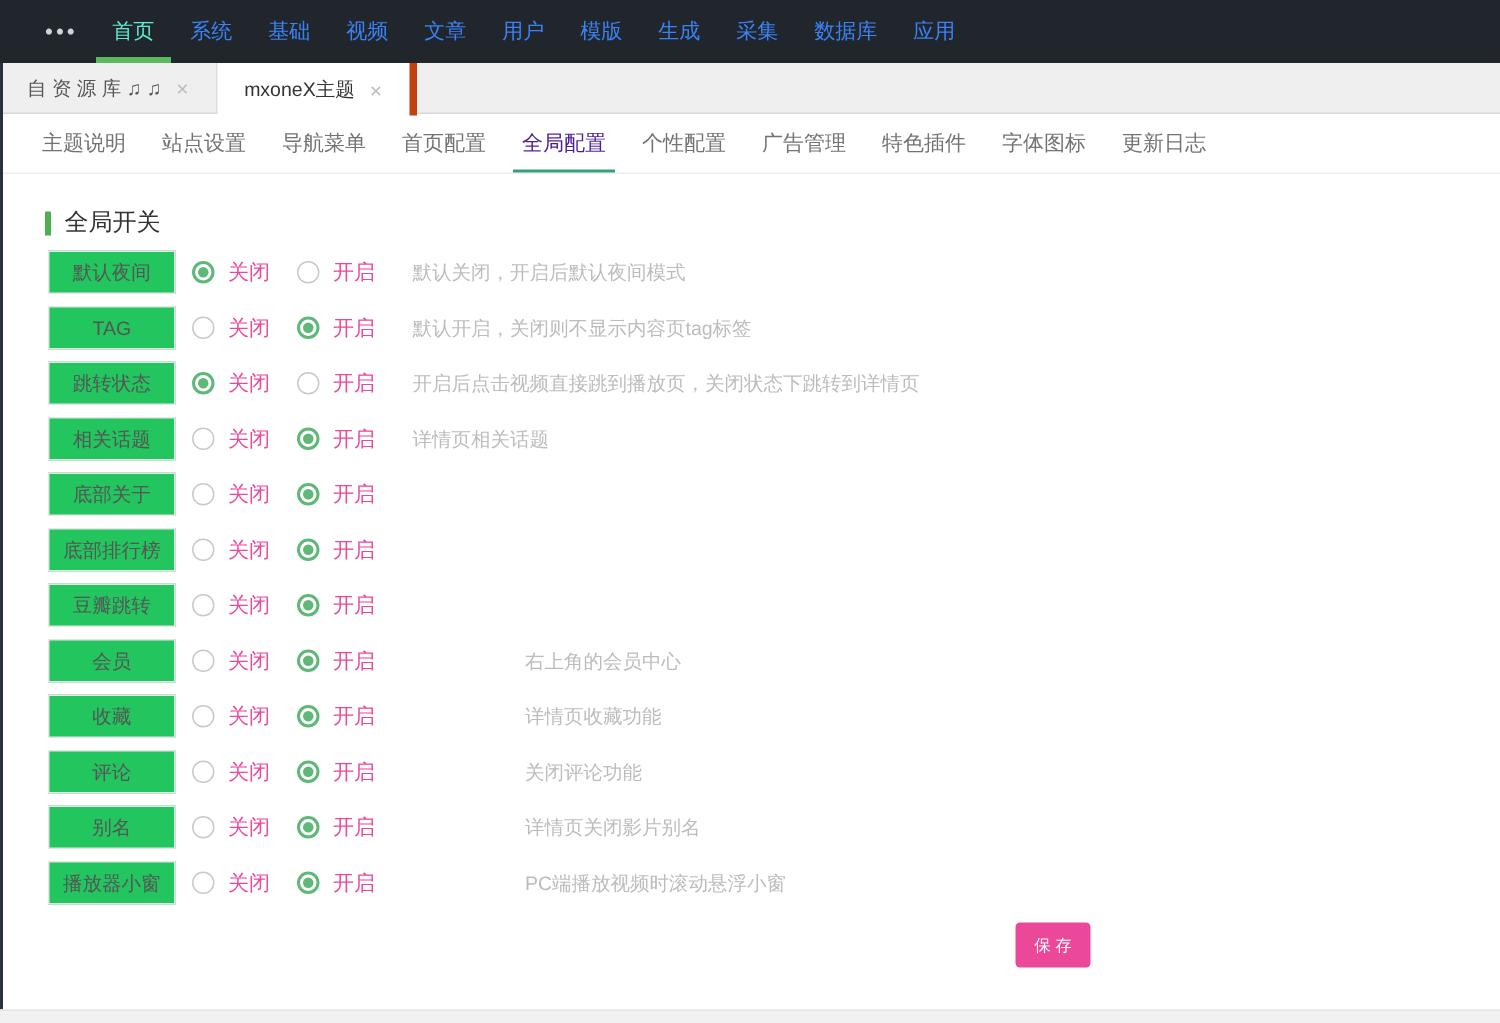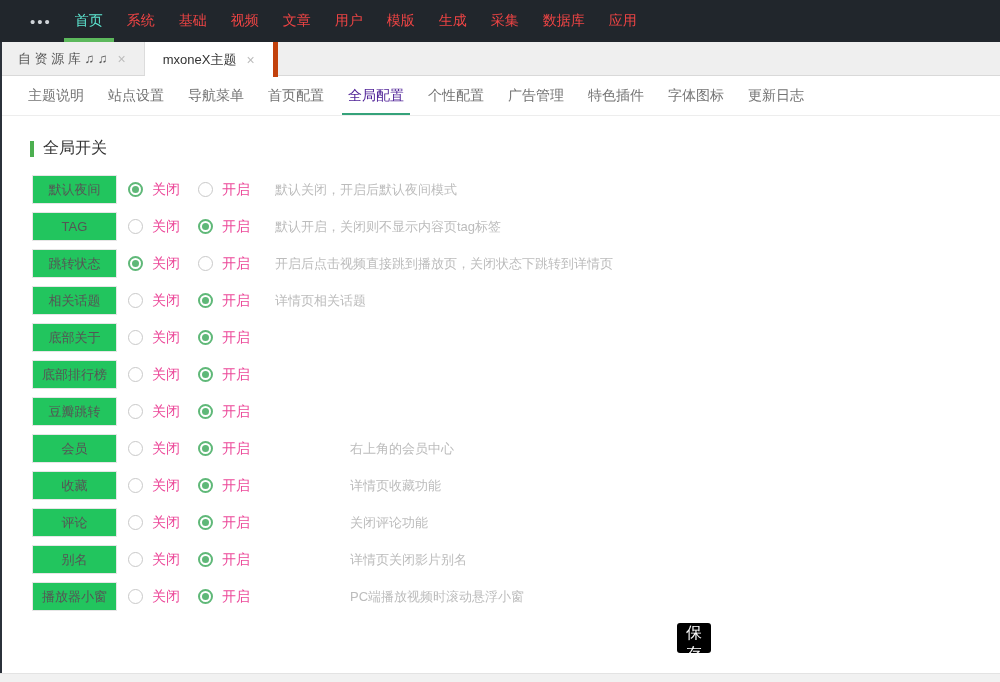--- a/index.html
+++ b/index.html
@@ -5,21 +5,21 @@
   * { margin:0; padding:0; box-sizing:border-box; }
   html,body { width:1000px; height:682px; background:#fff; overflow:hidden;
     font-family:"Liberation Sans","DejaVu Sans",sans-serif; }
   .screen { position:relative; width:1000px; height:682px; background:#fff; overflow:hidden; }
 
   
   .topnav { display:flex; align-items:stretch; height:42px; background:#21262c; }
   .nav-more { display:flex; align-items:center; color:#cfd3d8; font-size:15px;
     letter-spacing:2px; padding:0 12px; margin-left:18px; cursor:pointer; }
   .nav-item { display:flex; align-items:center; padding:0 11px; margin-right:2px;
-    color:#ef4444; font-size:14px; position:relative; cursor:pointer; white-space:nowrap; }
+    color:#3b82f6; font-size:14px; position:relative; cursor:pointer; white-space:nowrap; }
   .nav-item.active { color:#5eead4; }
   .nav-item.active::after { content:''; position:absolute; left:0; right:0; bottom:0;
     height:4px; background:#5cb85c; }
 
   
   .tabbar { position:relative; display:flex; height:34px; background:#efefef;
     border-bottom:1px solid #d9d9d9; z-index:2; }
   .tab { display:flex; align-items:center; padding:0 18px; font-size:13px; color:#555;
     border-right:1px solid #dcdcdc; cursor:pointer; white-space:nowrap; }
   .tab.active { background:#fff; color:#333; height:35px; margin-bottom:-1px;
@@ -36,21 +36,21 @@
     padding-left:22px; background:#fff; }
   .subnav-item { height:100%; display:flex; align-items:center; padding:0 6px;
     margin-right:12px; position:relative; font-size:14px; color:#737373;
     cursor:pointer; white-space:nowrap; }
   .subnav-item.active { color:#4c1d95; }
   .subnav-item.active::after { content:''; position:absolute; left:0; right:0; bottom:0;
     height:2px; background:#35a27a; }
 
   
   .content { padding:22px 0 0 32px; }
-  .section-title { display:flex; align-items:center; margin-bottom:16px; margin-left:-2px; }
+  .section-title { display:flex; align-items:center; margin-bottom:8px; margin-left:-2px; }
   .section-bar { width:4px; height:16px; background:#4caf50; margin-right:9px; }
   .section-text { font-size:16px; color:#333; }
 
   .rows { }
   .switch-row { position:relative; height:29px; margin-bottom:8px; }
   .label-box { position:absolute; left:0; top:0; width:85px; height:29px;
     border:1px solid #e6e6e6; background:#22c55e; display:flex; align-items:center;
     justify-content:center; font-size:13px; color:#555; }
   .radio-opt { position:absolute; top:0; height:29px; display:flex; align-items:center; cursor:pointer; }
   .radio-opt.off { left:96px; }
@@ -58,22 +58,22 @@
   .radio { width:15px; height:15px; border:1px solid #c9c9c9; border-radius:50%;
     background:#fff; display:inline-block; position:relative; flex:none; }
   .radio-opt.checked .radio { border:2px solid #5fb878; }
   .radio-opt.checked .radio::after { content:''; position:absolute; top:50%; left:50%;
     width:7px; height:7px; margin:-3.5px 0 0 -3.5px; border-radius:50%; background:#5fb878; }
   .radio-text { margin-left:9px; font-size:14px; color:#ec4899; }
   .desc { position:absolute; left:243px; top:0; height:29px; display:flex; align-items:center;
     font-size:13px; color:#bcbcbc; white-space:nowrap; }
   .desc.far { left:318px; }
 
-  .save-btn { display:block; margin:12px 0 0 645px; width:34px; height:30px;
-    background:#000000; color:#fff; border:none; border-radius:3px; font-size:16px;
+  .save-btn { display:block; margin:12px 0 0 645px; width:50px; height:30px;
+    background:#ec4899; color:#fff; border:none; border-radius:3px; font-size:11px;
     cursor:pointer; font-family:inherit; }
 </style>
 </head>
 <body>
 
 <div class="screen">
 
   <div class="topnav">
     <div class="nav-more">•••</div>
     <div style="display:flex;align-items:stretch;">

